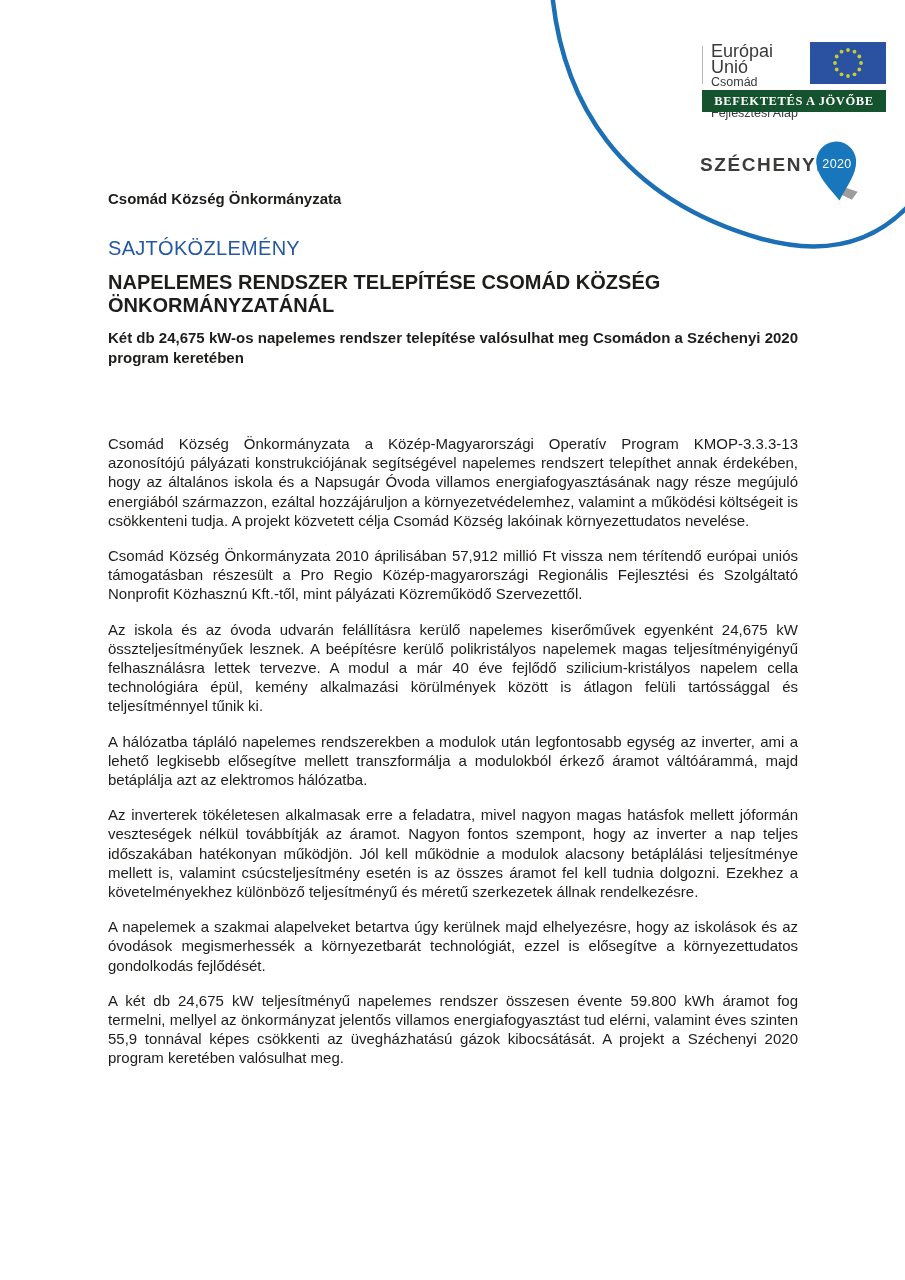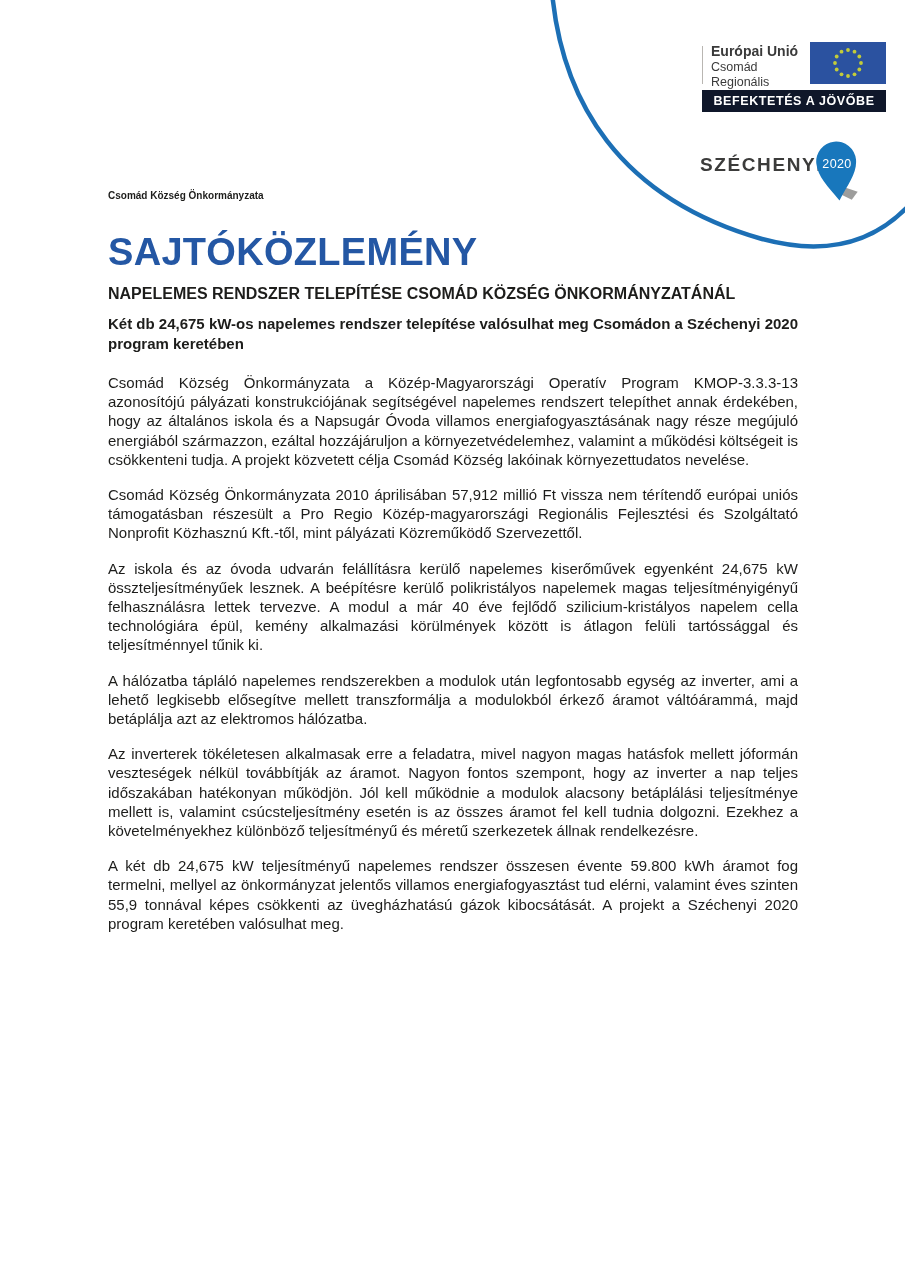--- a/index.html
+++ b/index.html
@@ -17,45 +17,45 @@
   .gov-block{position:absolute;top:28px;left:588px;width:124px;text-align:center;}
   .gov-arms{display:block;margin:0 auto;}
   .gov-text{
     margin-top:3px;
     font-family:"Liberation Serif","DejaVu Serif",serif;
     font-size:10.5px;line-height:12.5px;letter-spacing:0.8px;
     color:#6f6b64;font-weight:600;
   }
   .eu-divider{position:absolute;top:46px;left:702px;width:1px;height:38px;background:#b9b6b2;}
   .eu-text{position:absolute;top:44px;left:711px;width:100px;font-size:12.5px;line-height:15.5px;color:#3a3a3a;}
-  .eu-text .t1{font-weight:bold;font-size:14px;}
+  .eu-text .t1{font-weight:normal;font-size:18px;}
   .eu-flag{position:absolute;top:42px;left:810px;}
   .banner{
     position:absolute;top:90px;left:702px;width:184px;height:22px;
     display:flex;align-items:center;justify-content:center;
     color:#ffffff;font-weight:bold;font-size:12.5px;letter-spacing:0.6px;
   }
   .szechenyi{position:absolute;top:140px;left:700px;width:170px;}
   .szechenyi-name{
     position:absolute;top:14px;left:0;
     font-size:19px;font-weight:800;letter-spacing:1.6px;color:#3c3c3b;
   }
   .szechenyi-pin{position:absolute;top:0;left:112px;}
   
   .content{position:absolute;left:108px;top:190px;width:690px;}
   .doc-date{font-size:15px;margin:0 0 13px 0;}
-  .doc-org{font-size:10px;font-weight:bold;margin:0 0 30px 0;}
+  .doc-org{font-size:15px;font-weight:bold;margin:0 0 30px 0;}
   .doc-title{
-    font-size:38px;font-weight:bold;letter-spacing:0.3px;
+    font-size:20px;font-weight:normal;letter-spacing:0.3px;
     margin:8px 0 11px 0;
   }
-  .doc-subtitle{font-size:16px;font-weight:bold;margin:0 0 11px 0;}
+  .doc-subtitle{font-size:20px;font-weight:bold;margin:0 0 11px 0;}
   .doc-lead{
     font-size:15px;font-weight:bold;line-height:19.5px;
-    text-align:justify;margin:0 0 20px 0;
+    text-align:justify;margin:0 0 67px 0;
   }
   .doc-par{
     font-size:15px;line-height:19.2px;text-align:justify;
     margin:16px 0 9px 0;
   }
 </style>
 </head>
 <body>
 
 <div class="page">
@@ -82,21 +82,21 @@
       <circle cx="44.5" cy="32.3" r="1.9"></circle>
       <circle cx="38" cy="34" r="1.9"></circle>
       <circle cx="31.5" cy="32.3" r="1.9"></circle>
       <circle cx="26.7" cy="27.5" r="1.9"></circle>
       <circle cx="25" cy="21" r="1.9"></circle>
       <circle cx="26.7" cy="14.5" r="1.9"></circle>
       <circle cx="31.5" cy="9.7" r="1.9"></circle>
     </g>
   </svg>
 
-  <div class="banner" style="background:#0f172a;">BEFEKTETÉS A JÖVŐBE</div>
+  <div class="banner" style="background:#14532d;font-family:Liberation Serif, serif;">BEFEKTETÉS A JÖVŐBE</div>
 
   <div class="szechenyi">
     <span class="szechenyi-name">SZÉCHENYI</span>
     <svg class="szechenyi-pin" width="50" height="62" viewBox="0 0 60 84" aria-hidden="true">
       <path d="M40,64 L58,70 L50,81 L34,73 Z" fill="#9d9d9c"></path>
       <path d="M29,82 C15,61 3,47 3,29 A27,27 0 1 1 57,29 C57,47 43,61 29,82 Z" fill="#1877BC" transform="rotate(-6 30 40)"></path>
       <text x="30" y="38" text-anchor="middle" font-family="Liberation Sans, sans-serif" font-size="17" fill="#ffffff" letter-spacing="0.5">2020</text>
     </svg>
   </div>
 
@@ -104,16 +104,17 @@
     <p class="doc-org">Csomád Község Önkormányzata</p>
     <h1 class="doc-title" style="color:#2457A4;">SAJTÓKÖZLEMÉNY</h1>
     <h2 class="doc-subtitle">NAPELEMES RENDSZER TELEPÍTÉSE CSOMÁD KÖZSÉG ÖNKORMÁNYZATÁNÁL</h2>
     <p class="doc-lead">Két db 24,675 kW-os napelemes rendszer telepítése valósulhat meg Csomádon a Széchenyi 2020 program keretében</p>
 
     <p class="doc-par">Csomád Község Önkormányzata a Közép-Magyarországi Operatív Program KMOP-3.3.3-13 azonosítójú pályázati konstrukciójának segítségével napelemes rendszert telepíthet annak érdekében, hogy az általános iskola és a Napsugár Óvoda villamos energiafogyasztásának nagy része megújuló energiából származzon, ezáltal hozzájáruljon a környezetvédelemhez, valamint a működési költségeit is csökkenteni tudja. A projekt közvetett célja Csomád Község lakóinak környezettudatos nevelése.</p>
     <p class="doc-par">Csomád Község Önkormányzata 2010 áprilisában 57,912 millió Ft vissza nem térítendő európai uniós támogatásban részesült a Pro Regio Közép-magyarországi Regionális Fejlesztési és Szolgáltató Nonprofit Közhasznú Kft.-től, mint pályázati Közreműködő Szervezettől.</p>
     <p class="doc-par">Az iskola és az óvoda udvarán felállításra kerülő napelemes kiserőművek egyenként 24,675 kW összteljesítményűek lesznek. A beépítésre kerülő polikristályos napelemek magas teljesítményigényű felhasználásra lettek tervezve. A modul a már 40 éve fejlődő szilicium-kristályos napelem cella technológiára épül, kemény alkalmazási körülmények között is átlagon felüli tartóssággal és teljesítménnyel tűnik ki.</p>
     <p class="doc-par">A hálózatba tápláló napelemes rendszerekben a modulok után legfontosabb egység az inverter, ami a lehető legkisebb elősegítve mellett transzformálja a modulokból érkező áramot váltóárammá, majd betáplálja azt az elektromos hálózatba.</p>
     <p class="doc-par">Az inverterek tökéletesen alkalmasak erre a feladatra, mivel nagyon magas hatásfok mellett jóformán veszteségek nélkül továbbítják az áramot. Nagyon fontos szempont, hogy az inverter a nap teljes időszakában hatékonyan működjön. Jól kell működnie a modulok alacsony betáplálási teljesítménye mellett is, valamint csúcsteljesítmény esetén is az összes áramot fel kell tudnia dolgozni. Ezekhez a követelményekhez különböző teljesítményű és méretű szerkezetek állnak rendelkezésre.</p>
+    <p class="doc-par">A napelemek a szakmai alapelveket betartva úgy kerülnek majd elhelyezésre, hogy az iskolások és az óvodások megismerhessék a környezetbarát technológiát, ezzel is elősegítve a környezettudatos gondolkodás fejlődését.</p>
     <p class="doc-par">A két db 24,675 kW teljesítményű napelemes rendszer összesen évente 59.800 kWh áramot fog termelni, mellyel az önkormányzat jelentős villamos energiafogyasztást tud elérni, valamint éves szinten 55,9 tonnával képes csökkenti az üvegházhatású gázok kibocsátását. A projekt a Széchenyi 2020 program keretében valósulhat meg.</p>
   </div>
 
 </div>
 
 </body></html>

